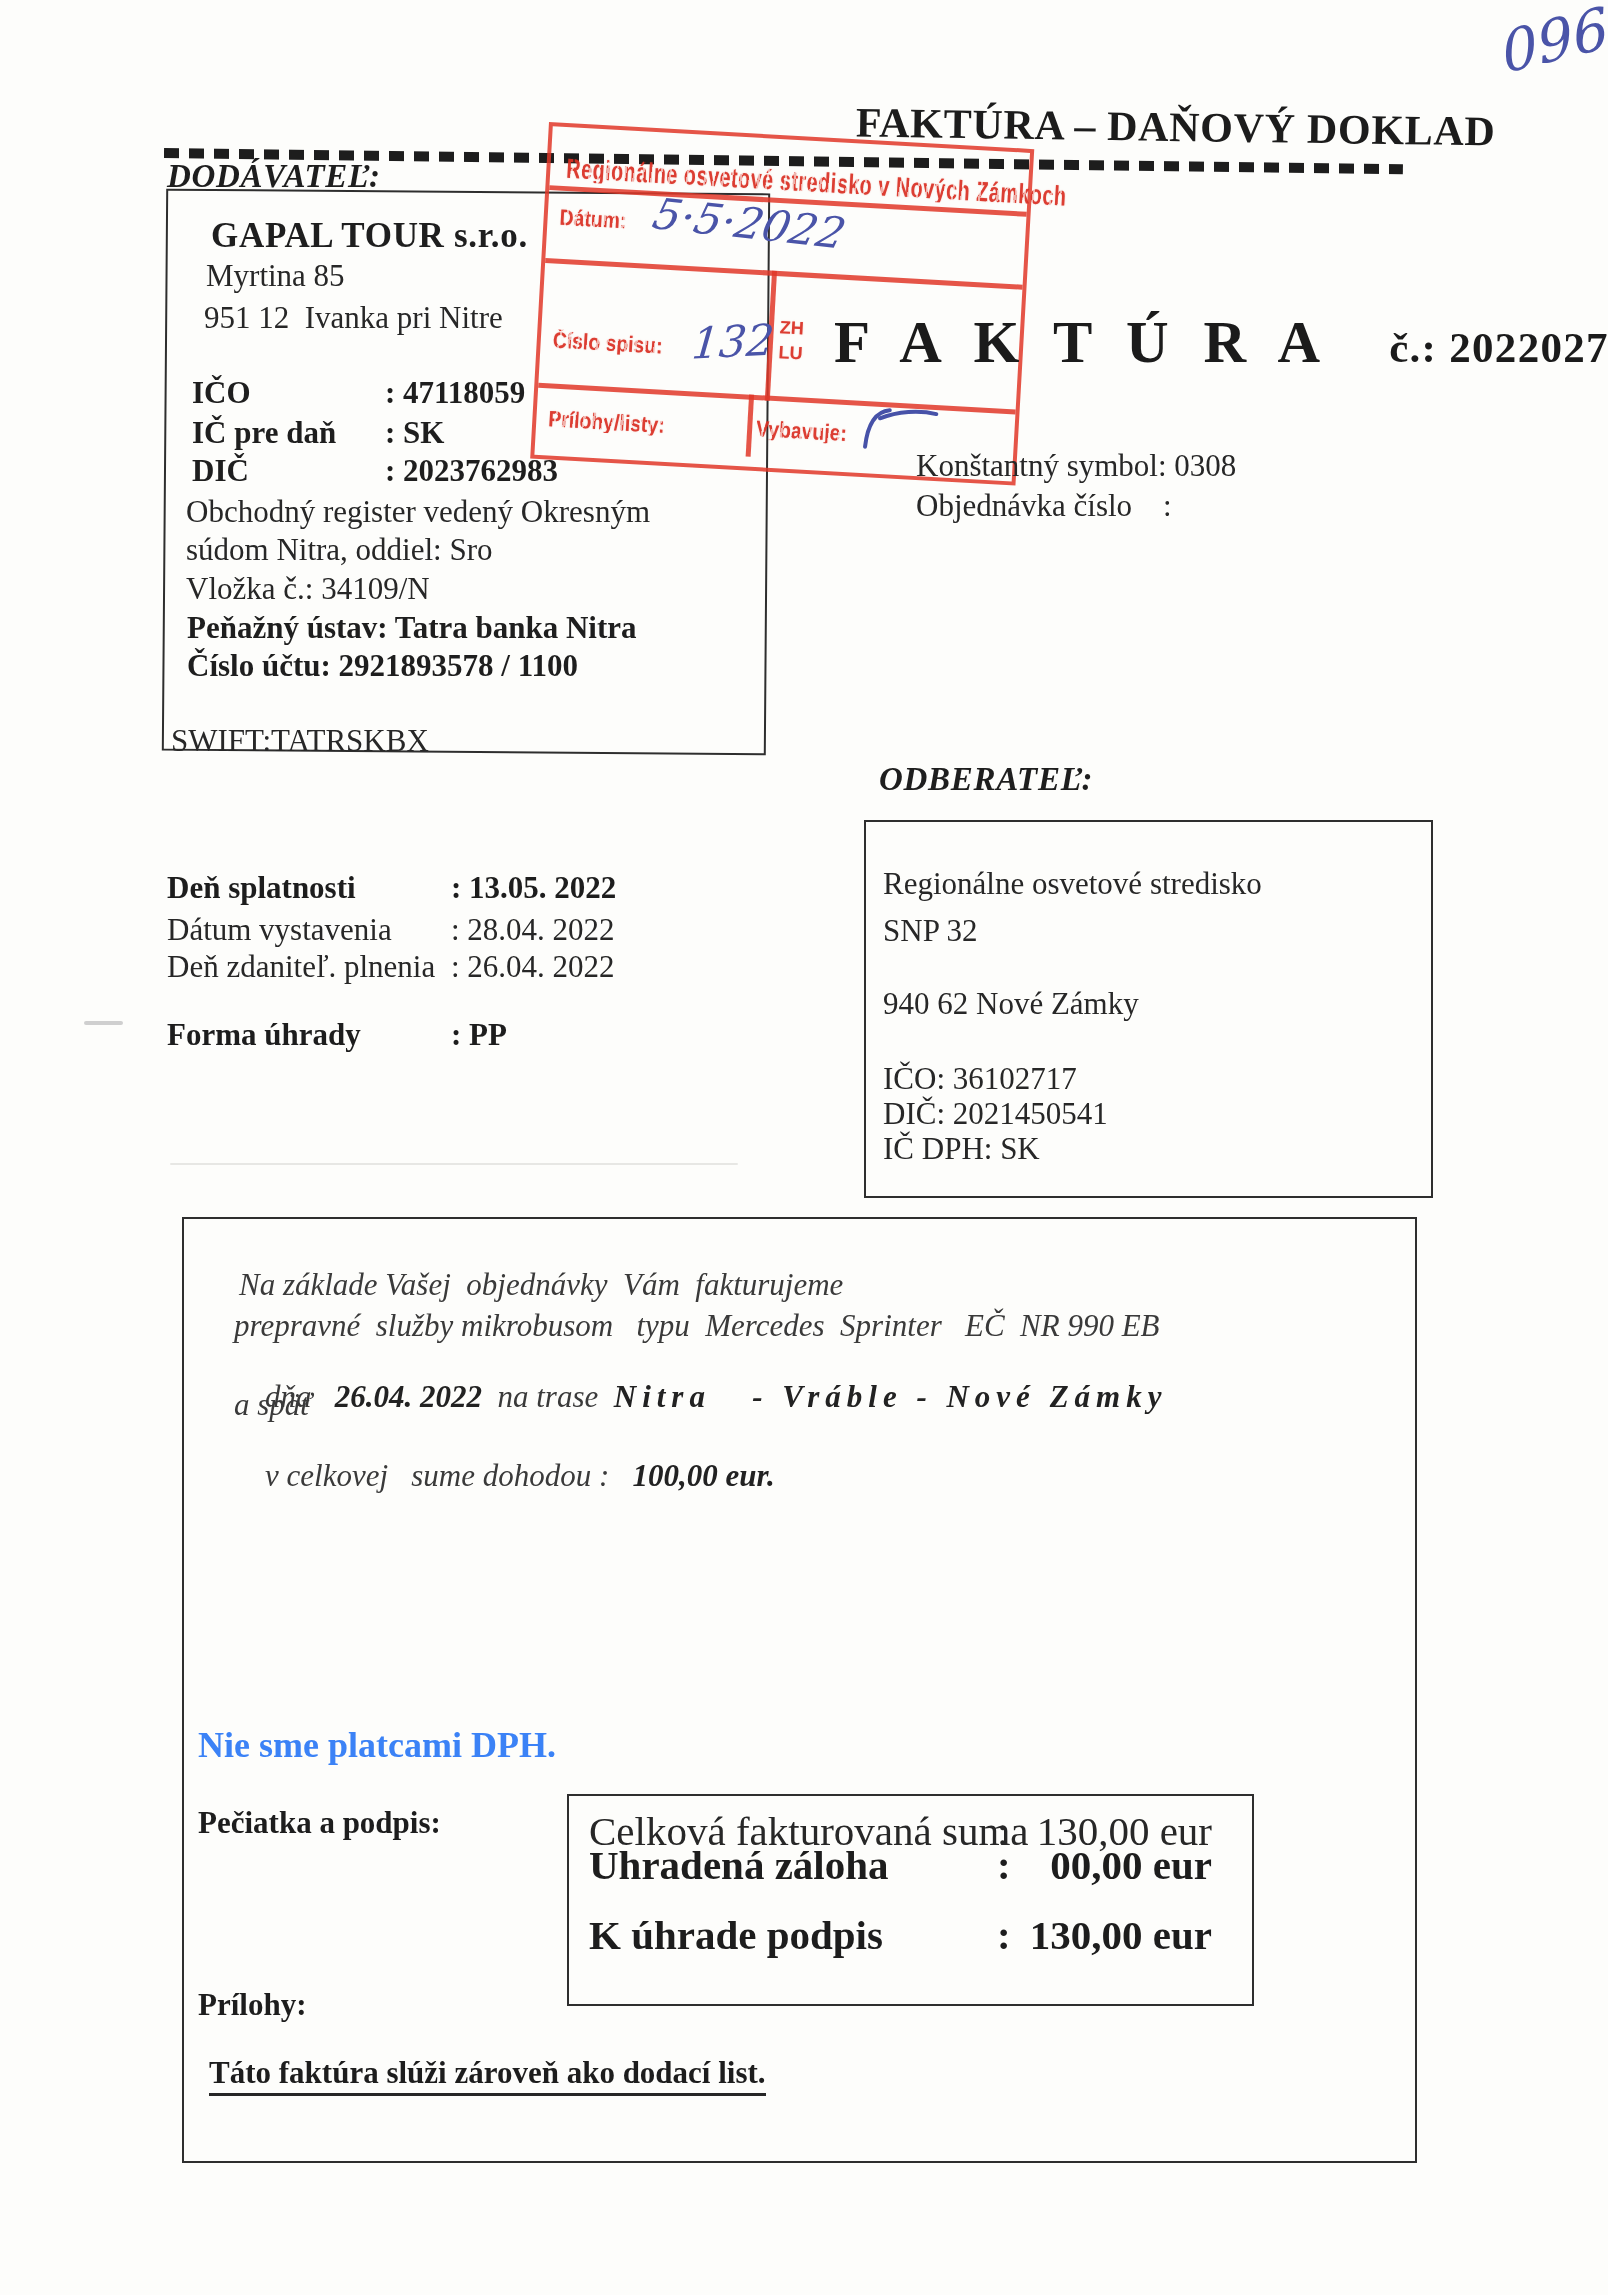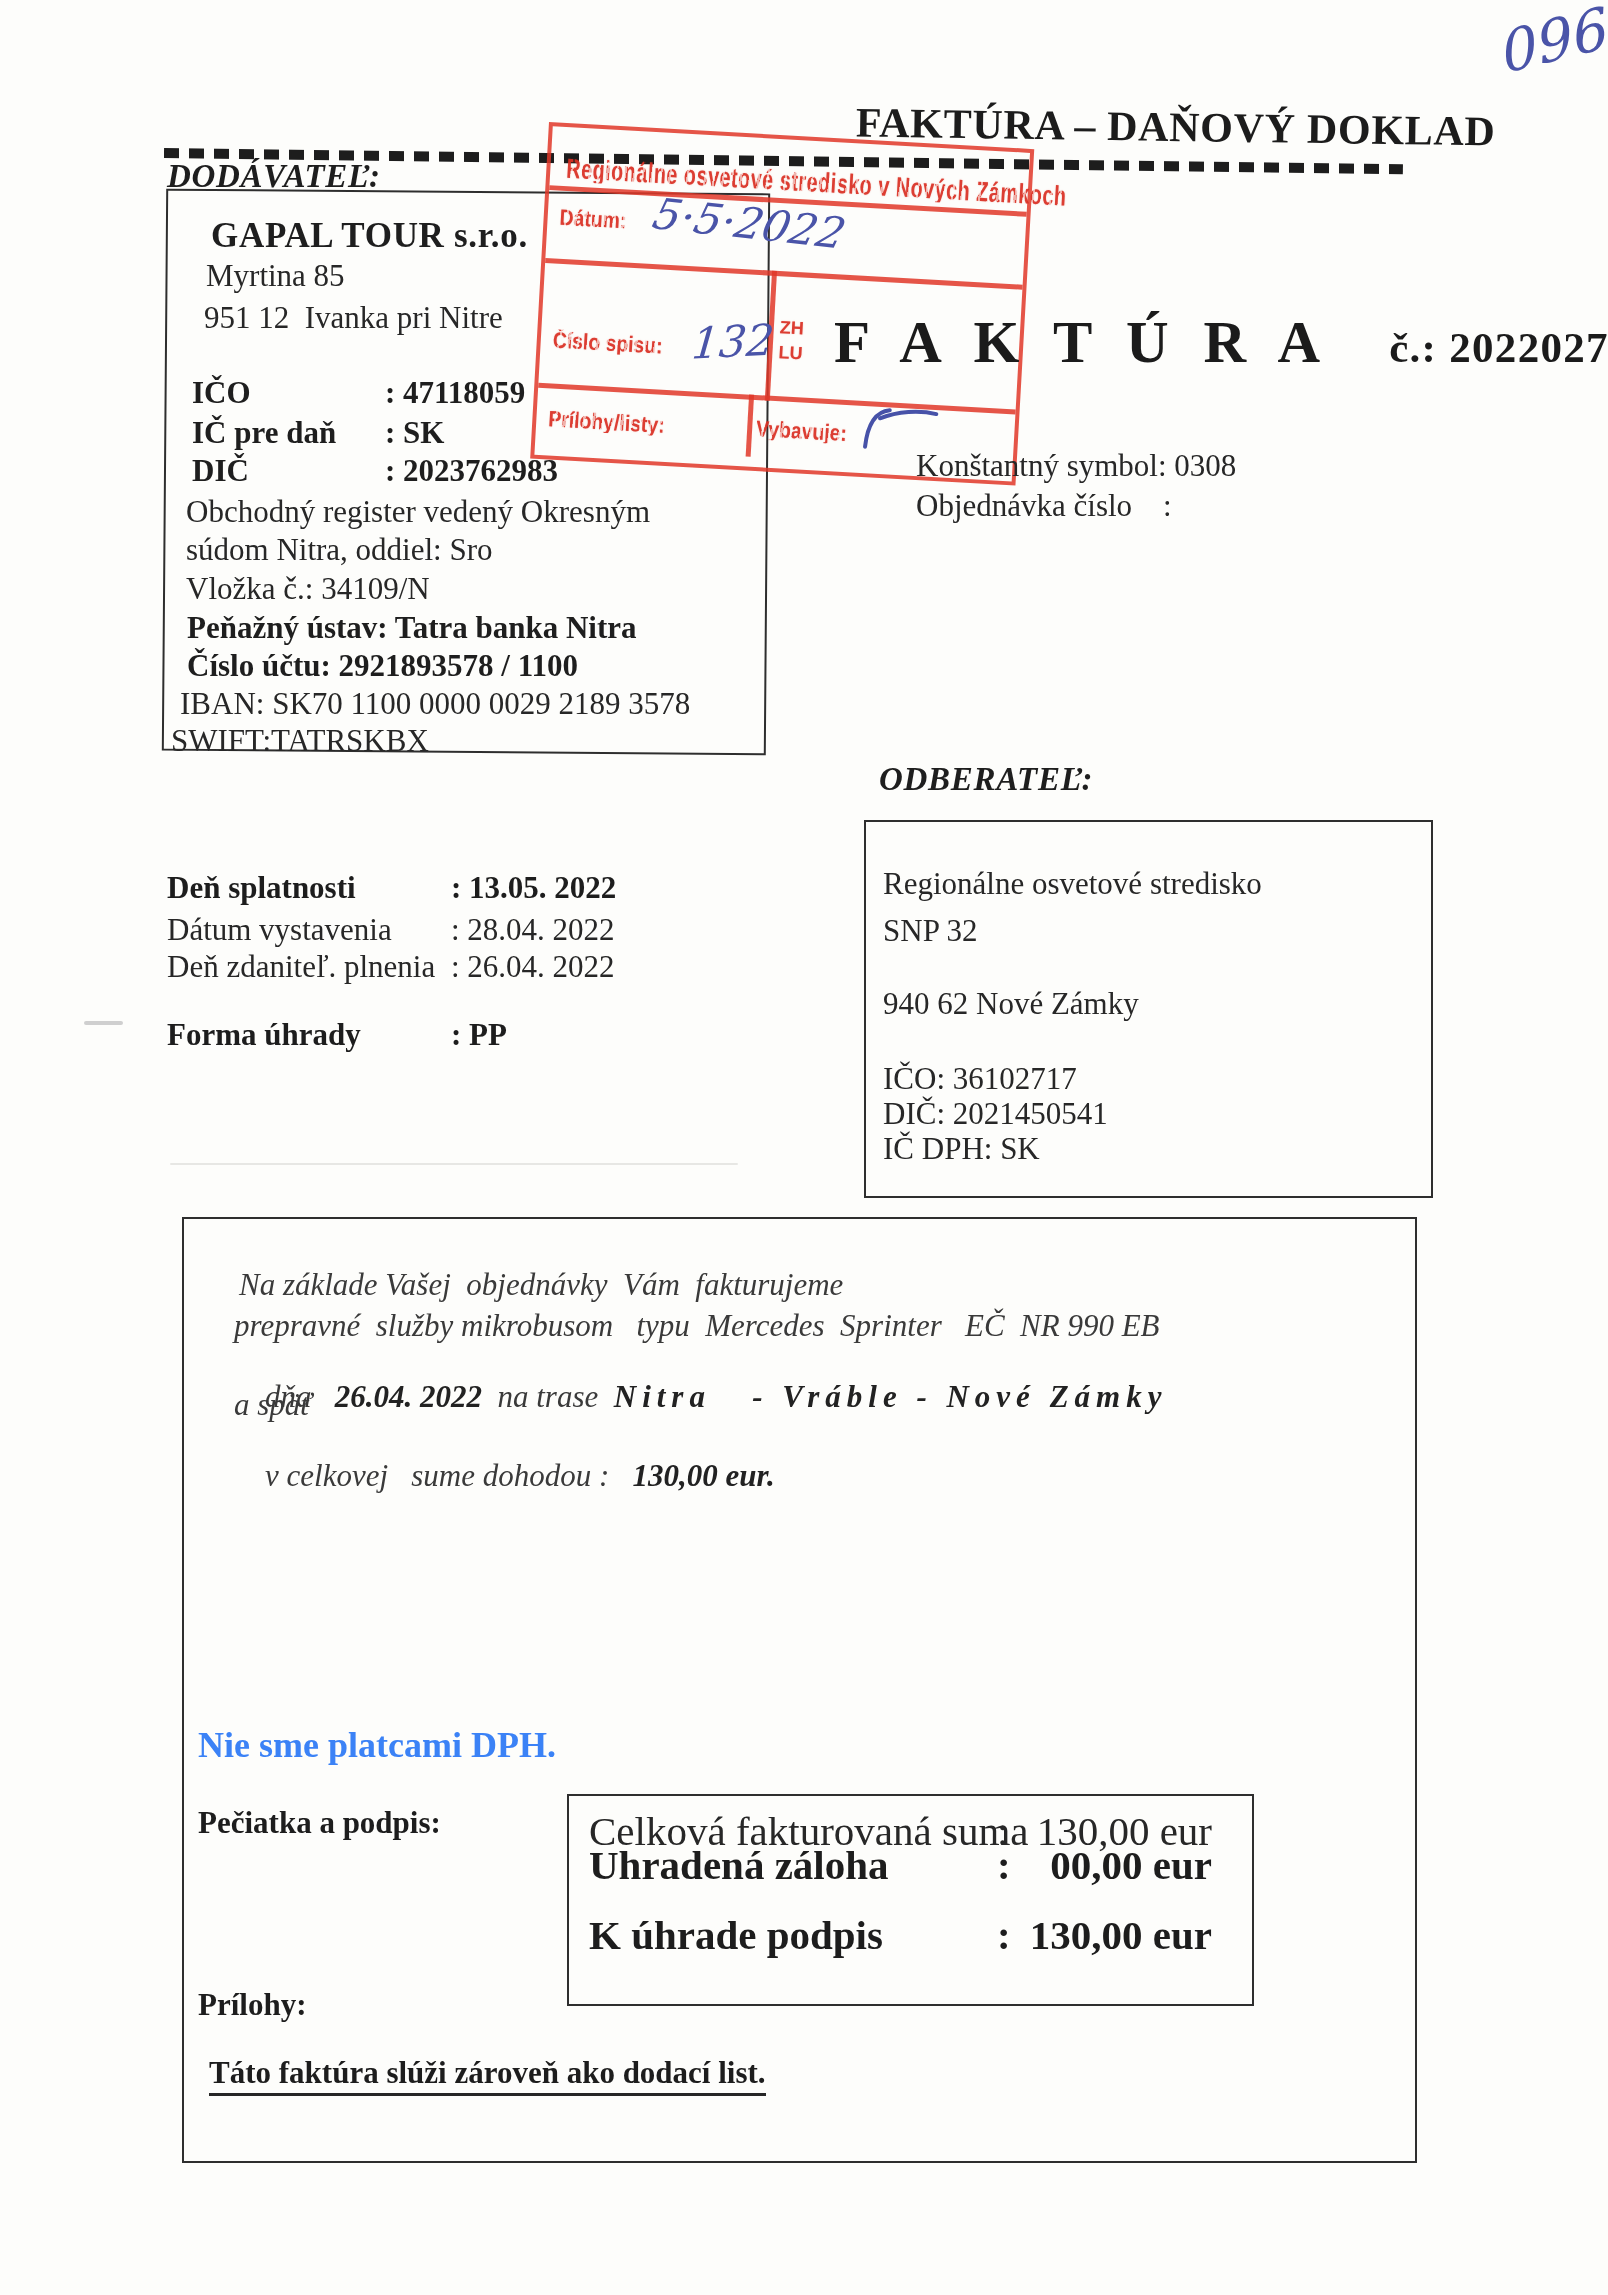--- a/index.html
+++ b/index.html
@@ -79,21 +79,20 @@
   </div>
   <div class="abs f47 b" style="left:192px;top:455px;color:#1e1e1e;">
     <span class="idlabel">DIČ</span><span>: 2023762983</span>
   </div>
 
   <div class="abs f47" style="left:186px;top:496px;">Obchodný register vedený Okresným</div>
   <div class="abs f47" style="left:186px;top:534px;">súdom Nitra, oddiel: Sro</div>
   <div class="abs f47" style="left:186px;top:573px;">Vložka č.: 34109/N</div>
   <div class="abs f47 b" style="left:187px;top:612px;color:#1e1e1e;">Peňažný ústav: Tatra banka Nitra</div>
   <div class="abs f47 b" style="left:187px;top:650px;color:#1e1e1e;">Číslo účtu: 2921893578 / 1100</div>
-  <div class="abs f47" style="left:180px;top:688px;">IBAN: SK70 1100 0000 0029 2189 3578</div>
   <div class="abs f47" style="left:171px;top:725px;">SWIFT:TATRSKBX</div>
 
   <div class="stamp">
     <div class="stampline" style="left:0;right:0;top:59px;height:4.7px;"></div>
     <div class="stampline" style="left:0;right:0;top:132px;height:4.7px;"></div>
     <div class="stampline" style="left:0;right:0;top:257px;height:4.7px;"></div>
     <div class="stampline" style="left:227px;top:132px;width:4.7px;height:130px;"></div>
     <div class="stampline" style="left:211px;top:257px;width:4.7px;height:62px;"></div>
 
     <div class="abs red distress" style="left:16px;top:27px;font-size:21px;transform:scale(.93,1.32);transform-origin:left top;letter-spacing:0.7px;">Regionálne osvetové stredisko v Nových Zámkoch</div>
@@ -150,21 +149,21 @@
 
   <div class="box" style="left:182px;top:1217px;width:1231px;height:942px;"></div>
 
   <div class="abs f46 i soft pre" style="left:239px;top:1269px;">Na základe Vašej  objednávky  Vám  fakturujeme</div>
   <div class="abs f46 i soft pre" style="left:234px;top:1310px;">prepravné  služby mikrobusom   typu  Mercedes  Sprinter   EČ  NR 990 EB</div>
   <div class="abs f46 i soft pre" style="left:234px;top:1350px;">
     <span>dňa   </span><span class="b" style="color:#222;">26.04. 2022</span><span>  na trase  </span><span class="b" style="letter-spacing:6px;color:#222;">Nitra   - Vráble - Nové Zámky</span>
   </div>
   <div class="abs f46 i soft pre" style="left:234px;top:1389px;">a späť</div>
   <div class="abs f46 i soft pre" style="left:234px;top:1429px;">
-    <span>v celkovej   sume dohodou :   </span><span class="b" style="color:#222;">130,00 eur.</span>
+    <span>v celkovej   sume dohodou :   </span><span class="b" style="color:#222;">100,00 eur.</span>
   </div>
 
   <div class="abs b" style="left:198px;top:1727px;font-size:36px;color:#3b82f6;">Nie sme platcami DPH.</div>
   <div class="abs b" style="left:198px;top:1807px;font-size:31px;color:#1d1d1d;">Pečiatka a podpis:</div>
 
   <div class="box" style="left:567px;top:1794px;width:683px;height:208px;border-width:2.7px;"></div>
   <div class="trow" style="left:589px;top:1807px;">
     <span>Celková fakturovaná suma</span>
     <span class="colon">:</span>
     <span class="val">130,00 eur</span>

